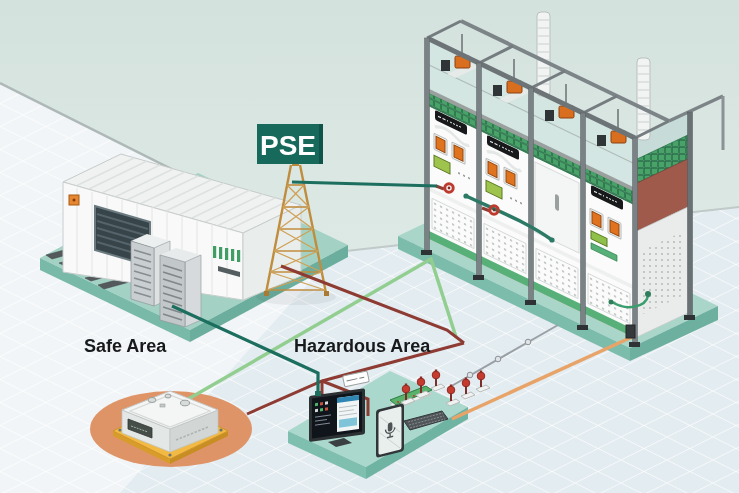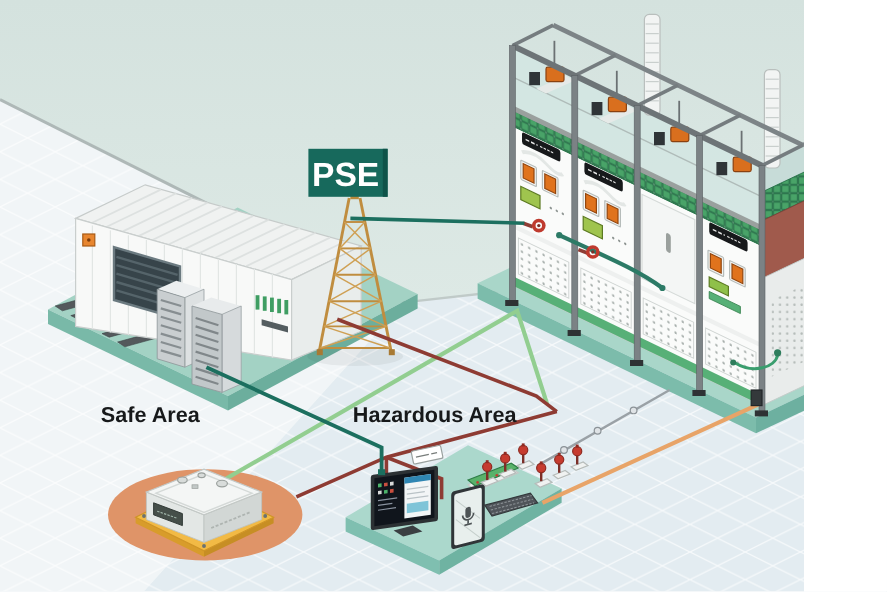--- a/index.html
+++ b/index.html
@@ -1,16 +1,16 @@
 <!DOCTYPE html>
 <html><head>
 <meta charset="utf-8">
 <style>
   html,body{margin:0;padding:0;background:#ffffff;}
-  .stage{position:relative;width:670px;height:493px;overflow:hidden;
+  .stage{position:relative;width:739px;height:493px;overflow:hidden;
          font-family:"Liberation Sans",sans-serif;}
   .stage svg{display:block;}
   text{font-family:"Liberation Sans",sans-serif;}
 </style>
 </head>
 <body>
 
 <div class="stage">
 <svg width="739" height="493" viewBox="0 0 739 493" xmlns="http://www.w3.org/2000/svg">
   <defs>

